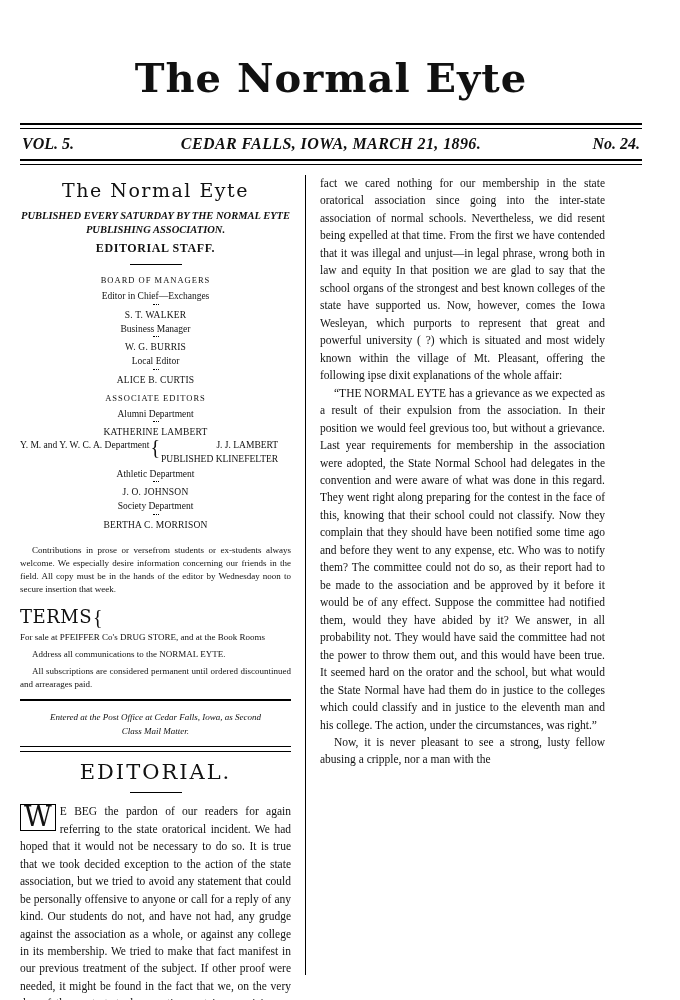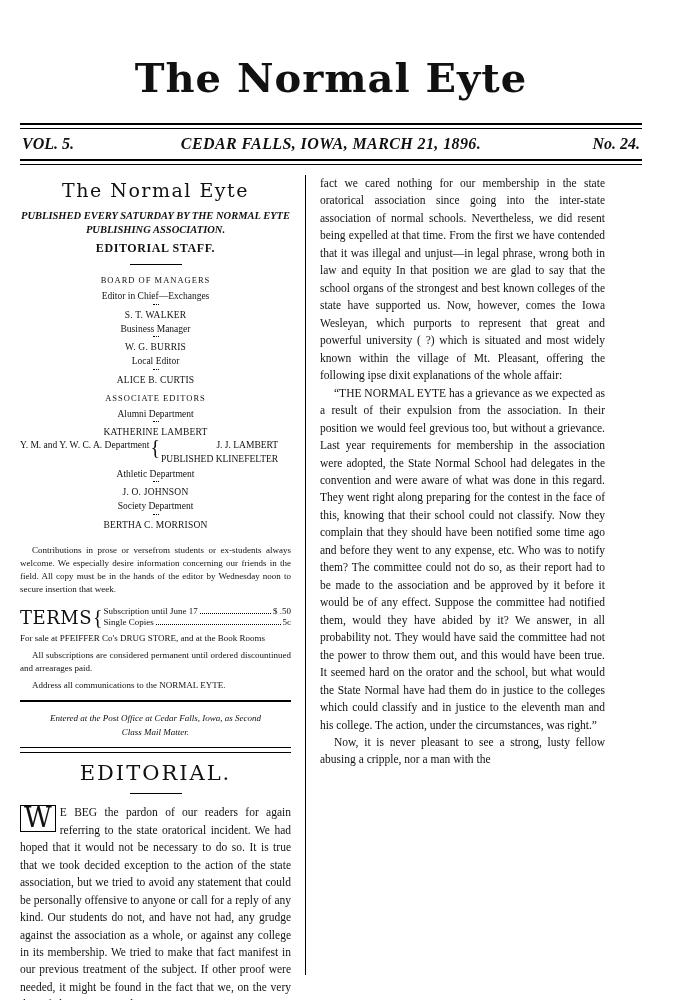--- a/index.html
+++ b/index.html
@@ -306,37 +306,25 @@
         <span class="role">Society Department</span>
         <span class="dots"></span>
         <span class="person">BERTHA C. MORRISON</span>
       </div>
 
       <div class="note">Contributions in prose or versefrom students or ex-students always welcome. We especially desire information concerning our friends in the field. All copy must be in the hands of the editor by Wednesday noon to secure insertion that week.</div>
 
       <div class="terms-block">
         <span class="terms-word">TERMS</span>
         <span class="brace">{</span>
-        <span class="terms-lines">
-          <div class="terms-line">
-            <span>Subscription until June 17</span>
-            <span class="dots"></span>
-            <span>$ .50</span>
-          </div>
-          <div class="terms-line">
-            <span>Single Copies</span>
-            <span class="dots"></span>
-            <span>5c</span>
-          </div>
-        </span>
       </div>
 
       <div class="small-para">For sale at PFEIFFER Co's DRUG STORE, and at the Book Rooms</div>
+      <div class="small-para indent">Address all communications to the NORMAL EYTE.</div>
       <div class="small-para indent">All subscriptions are considered permanent until ordered discountinued and arrearages paid.</div>
-      <div class="small-para indent">Address all communications to the NORMAL EYTE.</div>
 
       <div class="rule-box-top"></div>
       <div class="entered">
         <div>Entered at the Post Office at Cedar Falls, Iowa, as Second</div>
         <div>Class Mail Matter.</div>
       </div>
       <div class="rule-box-bottom"></div>
       <div class="rule-thin" style="margin-top:-6px"></div>
 
       <div class="editorial-head">EDITORIAL.</div>

